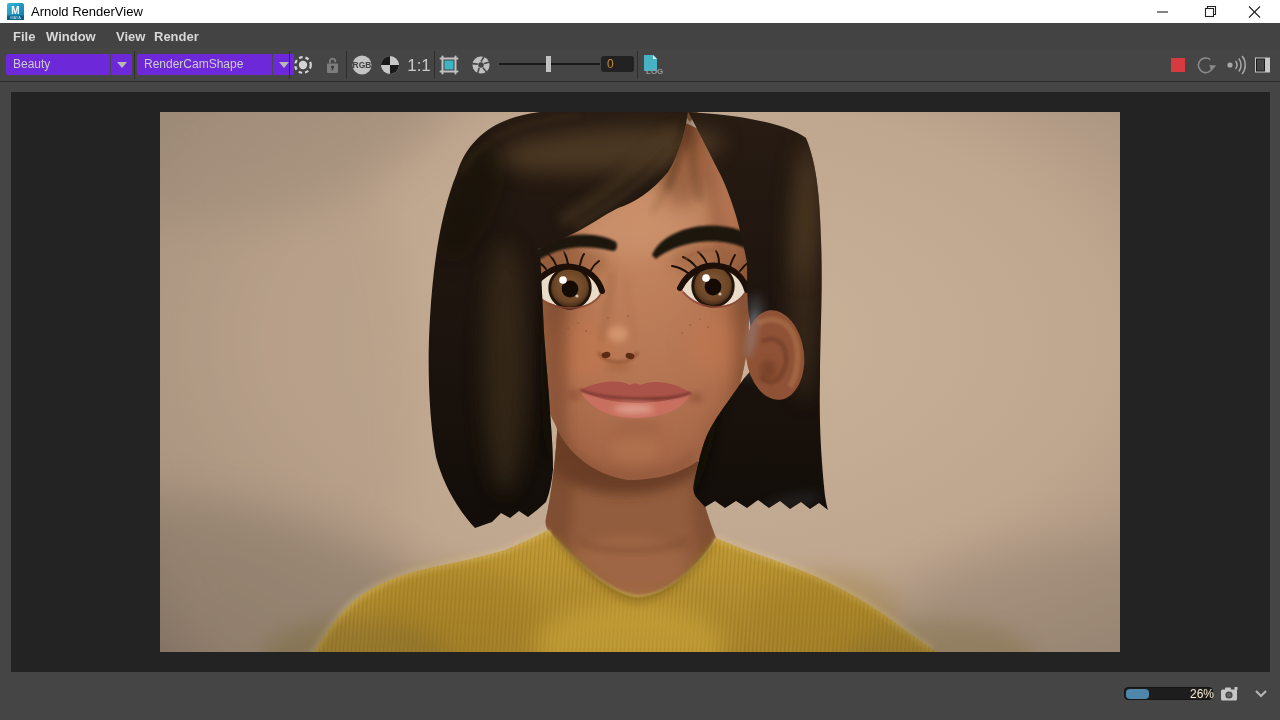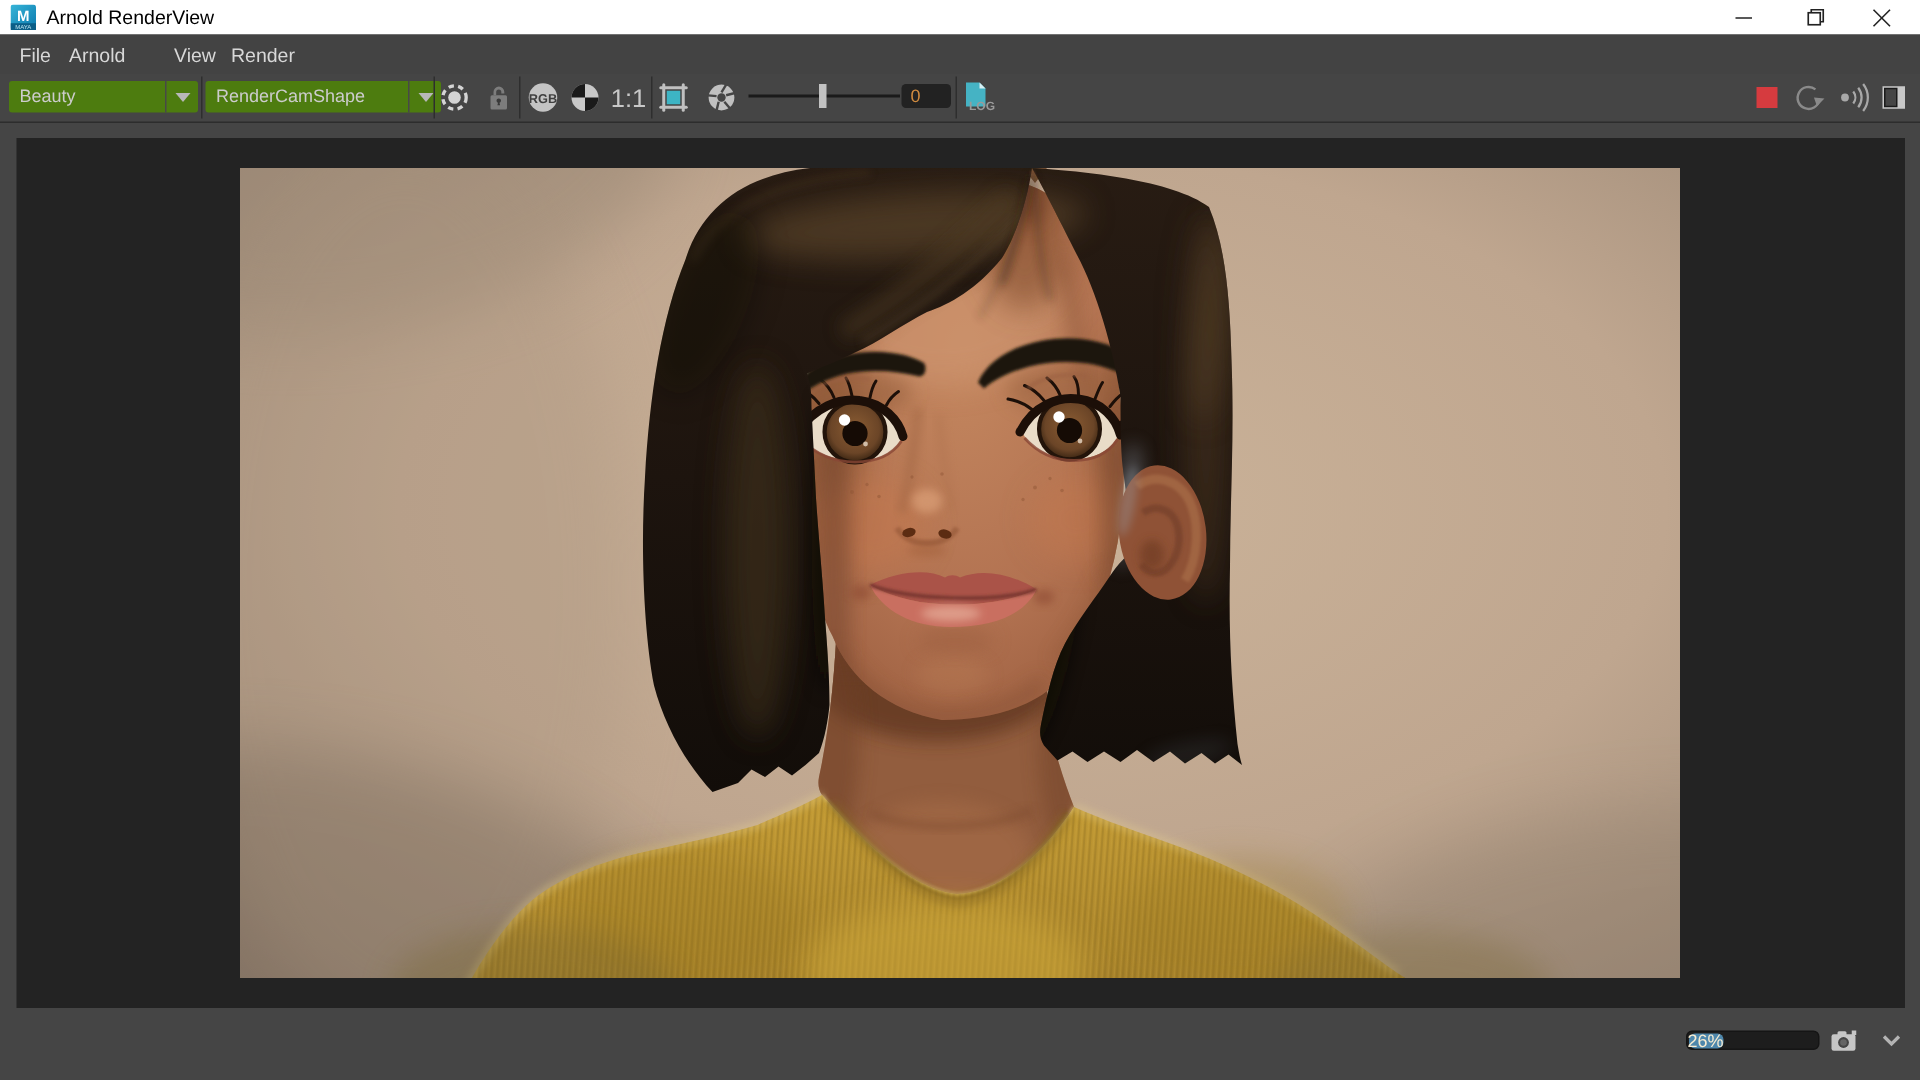--- a/index.html
+++ b/index.html
@@ -4,40 +4,40 @@
 <style>
   * { margin:0; padding:0; box-sizing:border-box; }
   html,body { width:1280px; height:720px; overflow:hidden; background:#454545;
     font-family:"Liberation Sans", sans-serif; }
   .abs { position:absolute; }
   #win { position:relative; width:1280px; height:720px; }
   #titlebar { left:0; top:0; width:1280px; height:23px; background:#ffffff; }
   #title-text { left:31px; top:4px; font-size:13px; color:#000; }
   #menubar { left:0; top:23px; width:1280px; height:26px; background:#434343;
       color:#d8d8d8; font-size:13px; }
-  #menubar span { position:absolute; top:6px; }
+  #menubar span { position:absolute; top:6px;font-weight:bold; }
   #toolbar { left:0; top:49px; width:1280px; height:33px; background:#454545; }
   #toolbar-line { left:0; top:81px; width:1280px; height:1px; background:#2d2d2d; }
-  .dd { position:absolute; top:5px; height:21px; background:#4d7c0f; border-radius:2px;
+  .dd { position:absolute; top:5px; height:21px; background:#6d28d9; border-radius:2px;
         color:#cccccc; font-size:12px; }
   .dd .lbl { position:absolute; left:7px; top:3px; }
   .dd .arr { position:absolute; right:0; top:0; width:22px; height:21px; border-left:1px solid #484848; }
   .dd .arr:after { content:""; position:absolute; left:6px; top:8px; width:0; height:0;
         border-left:5px solid transparent; border-right:5px solid transparent; border-top:6px solid #b8b8b8; }
   .vsep { position:absolute; top:2px; width:1px; height:28px; background:#2e2e2e; }
   #viewport { left:11px; top:92px; width:1259px; height:580px; background:#232323; }
   #render { left:160px; top:112px; width:960px; height:540px; }
   #statusfield { left:11px; top:679px; width:1106px; height:29px; background:#4e4e4e;
      color:#c6c6c6; font-size:11px; }
   #statusfield span { position:absolute; left:2px; top:9px; }
   #progress { left:1124px; top:687px; width:89px; height:13px; background:#1d1d1d;
      border-radius:4px; border:1px solid #151515; }
   #progress .fill { position:absolute; left:1px; top:1px; width:23px; height:10px;
      background:#4e87ab; border-radius:4px; }
-  #progress .pct { position:absolute; left:0; top:-1px; width:89px; text-align:left;
+  #progress .pct { position:absolute; left:0; top:-1px; width:89px; text-align:right;
      font-size:12px; color:#f7ecd2; }
 </style>
 </head>
 <body>
 <div id="win">
   <div class="abs" id="titlebar">
     <svg class="abs" style="left:7px;top:3px" width="17" height="17" viewBox="0 0 17 17">
       <defs>
           <linearGradient id="mayag" x1="0" y1="0" x2="1" y2="1">
         <stop offset="0" stop-color="#37b5d8"></stop>
@@ -55,21 +55,21 @@
         <line x1="7" y1="12" x2="18" y2="12"></line>
         <rect x="55.5" y="8.5" width="8" height="8"></rect>
         <path d="M57.5 8.5 v-2 h8 v8 h-2"></path>
         <line x1="99" y1="6.5" x2="110" y2="17.5"></line>
         <line x1="110" y1="6.5" x2="99" y2="17.5"></line>
       </g>
     </svg>
   </div>
   <div class="abs" id="menubar">
     <span style="left:13px">File</span>
-    <span style="left:46px">Arnold</span>
+    <span style="left:46px">Window</span>
     <span style="left:116px">View</span>
     <span style="left:154px">Render</span>
   </div>
   <div class="abs" id="toolbar">
     <div class="dd" style="left:6px; width:126px">
         <span class="lbl">Beauty</span>
         <span class="arr"></span>
       </div>
     <div class="vsep" style="left:134px"></div>
     <div class="dd" style="left:137px; width:157px">

